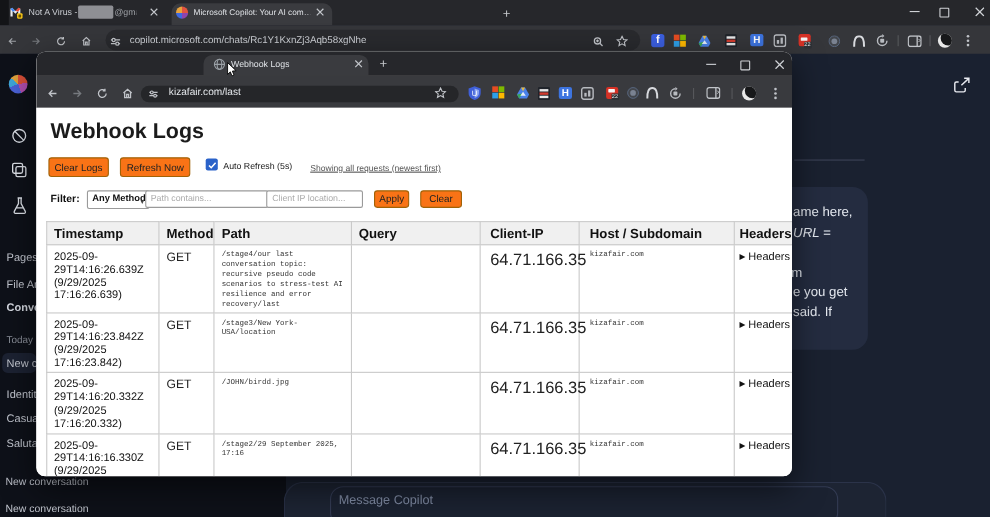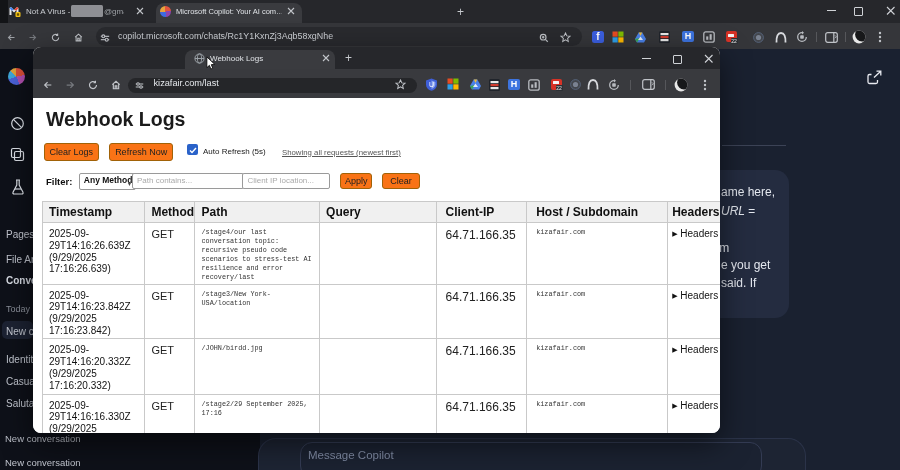--- a/index.html
+++ b/index.html
@@ -38,21 +38,21 @@
   .btn{background:#f97316;border:1px solid #a16207;border-radius:3px;color:#222;font-size:9px;text-align:center;box-sizing:border-box;line-height:15px;}
   .inp{background:#fff;border:1px solid #9a9a9a;border-radius:2px;color:#aaa;font-size:8px;box-sizing:border-box;line-height:13.5px;padding-left:4px;white-space:nowrap;overflow:hidden;}
   #wh-table{left:9px;top:103px;border-collapse:collapse;table-layout:fixed;width:735px;}
   #wh-table th{background:#f0f0f0;border:1px solid #c9c9c9;font-size:12px;text-align:left;padding:3px 0 3px 6px;color:#111;}
   #wh-table td{border:1px solid #c9c9c9;vertical-align:top;padding:5px 0 1.5px 6px;}
   #wh-table td:nth-child(n+5),#wh-table th:nth-child(n+5){padding-left:9px;}
   #wh-table td:nth-child(7),#wh-table th:nth-child(7){padding-left:4.5px;}
   .ts{font-weight:normal;font-size:10px;line-height:11.8px;color:#111;}
   .met{font-size:11px;color:#222;}
   .pth{font-family:"Liberation Mono",monospace;font-size:6.8px;line-height:9px;color:#333;}
-  .ip{font-size:12px;color:#222;}
+  .ip{font-size:15px;color:#222;}
   .host{font-family:"Liberation Mono",monospace;font-size:6.8px;color:#333;}
   .hdr{font-size:10px;color:#111;white-space:nowrap;}
   .hdr .tri{font-size:7px;vertical-align:1px;}
 </style>
 </head>
 <body>
 
   <div class="abs" id="ostrip"></div>
   <div class="abs" id="onotch"></div>
 

